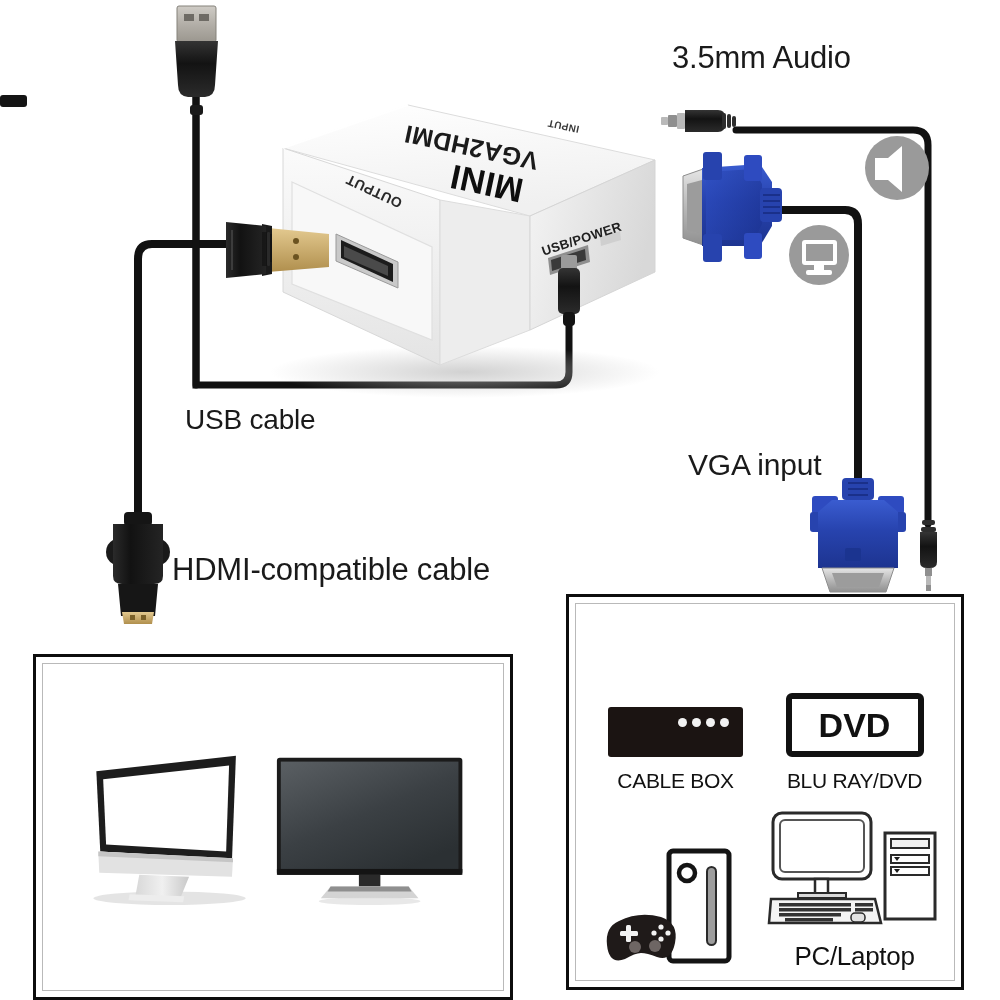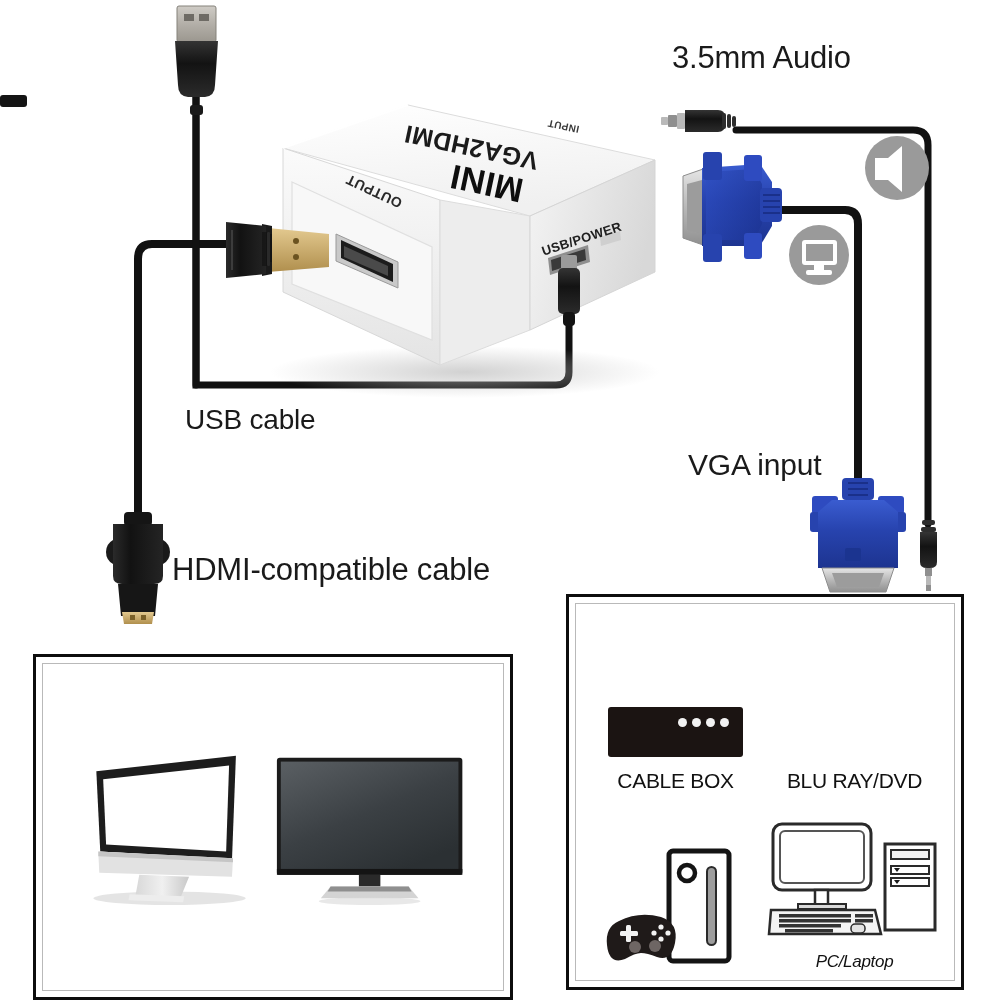--- a/index.html
+++ b/index.html
@@ -51,21 +51,21 @@
     grid-template-columns:1fr 1fr;
     grid-template-rows:1fr 1fr;
   }
   .src-cell{display:flex;flex-direction:column;align-items:center;justify-content:flex-end;}
   .src-art{display:flex;align-items:flex-end;justify-content:center;flex:1;width:100%;}
   .src-label{
     font-family:"Liberation Sans", sans-serif;
     font-size:21px;color:#111;margin-top:12px;white-space:nowrap;
     letter-spacing:-0.3px;
   }
-  #src-cell-pc .src-label{font-size:17px;font-style:italic;}
+  #src-cell-pc .src-label{font-size:26px;}
 
   
   .cablebox{
     width:135px;height:50px;background:#1b1412;border-radius:3px;
     position:relative;
   }
   .cablebox .dots{position:absolute;right:14px;top:11px;display:flex;gap:5px;}
   .cablebox .dot{width:9px;height:9px;border-radius:50%;background:#f2f2f2;}
 
   
@@ -376,20 +376,25 @@
                 <div class="dot"></div>
                 <div class="dot"></div>
                 <div class="dot"></div>
               </div>
             </div>
           </div>
           <div class="src-label">CABLE BOX</div>
         </div>
 
         <div class="src-cell" id="src-cell-dvd">
+          <div class="src-art">
+            <div class="dvdbox">
+              <span>DVD</span>
+            </div>
+          </div>
           <div class="src-label">BLU RAY/DVD</div>
         </div>
 
         <div class="src-cell" id="src-cell-console">
           <div class="src-art">
             <svg viewBox="0 0 170 125" style="width:170px;height:125px;">
 
               <rect x="78" y="4" width="60" height="110" rx="4" fill="#ffffff" stroke="#141414" stroke-width="5"></rect>
               <circle cx="96" cy="26" r="8" fill="#ffffff" stroke="#141414" stroke-width="4.5"></circle>
               <rect x="116" y="20" width="9" height="78" rx="4.5" fill="#9d9d9d" stroke="#2a2a2a" stroke-width="2"></rect>

